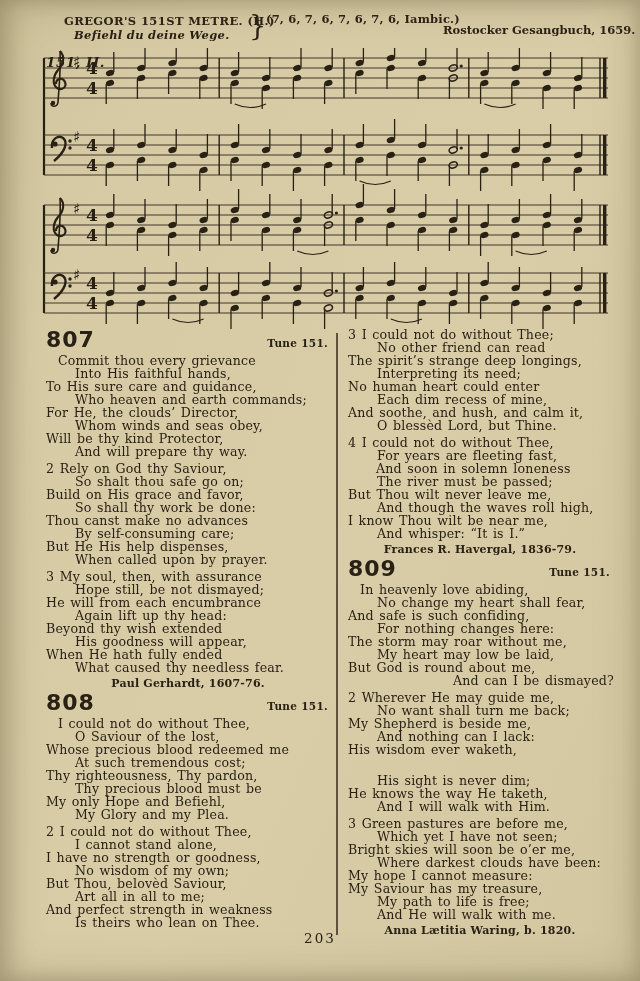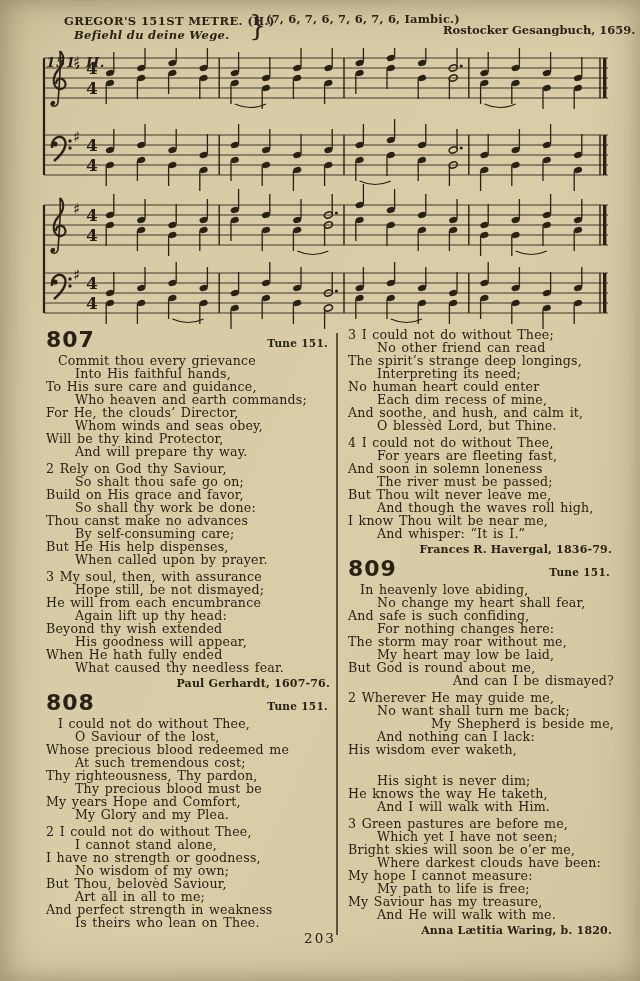--- a/index.html
+++ b/index.html
@@ -25,21 +25,21 @@
   .cols{position:absolute;top:328px;left:0;width:640px;}
   .col{position:absolute;top:0;}
   .col0{left:46px;width:286px;}
   .col1{left:348px;width:266px;}
   .divider{position:absolute;left:336px;top:333px;height:602px;width:1.5px;background:#4a3d2a;opacity:.85;}
   .hymn-head{display:flex;justify-content:space-between;align-items:flex-end;margin:1px 0 3px 0;}
   .num{font-family:"DejaVu Sans","Liberation Sans",sans-serif;font-weight:bold;font-size:22px;line-height:22px;letter-spacing:1px;}
   .tune{font-weight:bold;font-size:10.5px;padding:0 4px 2px 0;letter-spacing:.3px;}
   .verse{margin:0 0 4px 0;}
   .line{font-size:12.6px;line-height:13px;letter-spacing:.015em;word-spacing:.10em;white-space:nowrap;}
-  .author{text-align:right;font-size:11px;font-weight:bold;margin:-1px 2px 2px 0;letter-spacing:.2px;}
+  .author{text-align:center;font-size:11px;font-weight:bold;margin:-1px 2px 2px 0;letter-spacing:.2px;}
   
   .pageno{position:absolute;top:930px;left:0;width:640px;text-align:center;font-size:13.5px;letter-spacing:2px;}
 </style>
 </head>
 <body>
 
 <div class="hdr">
   <div class="hdr-title">GREGOR'S 151ST METRE. (H.)</div>
   <div class="hdr-sub">Befiehl du deine Wege.</div>
   <div class="hdr-brace">}</div>
@@ -575,21 +575,21 @@
         <div class="num">808</div>
         <div class="tune">Tune 151.</div>
       </div>
       <div class="verse">
         <div class="line" style="padding-left: 12px;">I could not do without Thee,</div>
         <div class="line" style="padding-left: 29px;">O Saviour of the lost,</div>
         <div class="line" style="padding-left: 0px;">Whose precious blood redeemed me</div>
         <div class="line" style="padding-left: 29px;">At such tremendous cost;</div>
         <div class="line" style="padding-left: 0px;">Thy righteousness, Thy pardon,</div>
         <div class="line" style="padding-left: 29px;">Thy precious blood must be</div>
-        <div class="line" style="padding-left: 0px;">My years Hope and Comfort,</div>
+        <div class="line" style="padding-left: 0px;">My only Hope and Befiehl,</div>
         <div class="line" style="padding-left: 29px;">My Glory and my Plea.</div>
       </div>
       <div class="verse">
         <div class="line" style="padding-left: 0px;">2 I could not do without Thee,</div>
         <div class="line" style="padding-left: 29px;">I cannot stand alone,</div>
         <div class="line" style="padding-left: 0px;">I have no strength or goodness,</div>
         <div class="line" style="padding-left: 29px;">No wisdom of my own;</div>
         <div class="line" style="padding-left: 0px;">But Thou, belovèd Saviour,</div>
         <div class="line" style="padding-left: 29px;">Art all in all to me;</div>
         <div class="line" style="padding-left: 0px;">And perfect strength in weakness</div>
@@ -603,21 +603,21 @@
         <div class="line" style="padding-left: 0px;">The spirit’s strange deep longings,</div>
         <div class="line" style="padding-left: 29px;">Interpreting its need;</div>
         <div class="line" style="padding-left: 0px;">No human heart could enter</div>
         <div class="line" style="padding-left: 29px;">Each dim recess of mine,</div>
         <div class="line" style="padding-left: 0px;">And soothe, and hush, and calm it,</div>
         <div class="line" style="padding-left: 29px;">O blessèd Lord, but Thine.</div>
       </div>
       <div class="verse">
         <div class="line" style="padding-left: 0px;">4 I could not do without Thee,</div>
         <div class="line" style="padding-left: 29px;">For years are fleeting fast,</div>
-        <div class="line" style="padding-left: 0px;">And soon in solemn loneness</div>
+        <div class="line" style="padding-left: 0px; margin-left: 28px;">And soon in solemn loneness</div>
         <div class="line" style="padding-left: 29px;">The river must be passed;</div>
         <div class="line" style="padding-left: 0px;">But Thou wilt never leave me,</div>
         <div class="line" style="padding-left: 29px;">And though the waves roll high,</div>
         <div class="line" style="padding-left: 0px;">I know Thou wilt be near me,</div>
         <div class="line" style="padding-left: 29px;">And whisper: “It is I.”</div>
       </div>
       <div class="author">Frances R. Havergal, 1836-79.</div>
       <div class="hymn-head">
         <div class="num">809</div>
         <div class="tune">Tune 151.</div>
@@ -628,35 +628,35 @@
         <div class="line" style="padding-left: 0px;">And safe is such confiding,</div>
         <div class="line" style="padding-left: 29px;">For nothing changes here:</div>
         <div class="line" style="padding-left: 0px;">The storm may roar without me,</div>
         <div class="line" style="padding-left: 29px;">My heart may low be laid,</div>
         <div class="line" style="padding-left: 0px;">But God is round about me,</div>
         <div class="line" style="padding-left: 29px; text-align: right;">And can I be dismayed?</div>
       </div>
       <div class="verse">
         <div class="line" style="padding-left: 0px;">2 Wherever He may guide me,</div>
         <div class="line" style="padding-left: 29px;">No want shall turn me back;</div>
-        <div class="line" style="padding-left: 0px; text-align: right;">My Shepherd is beside me,</div>
+        <div class="line" style="padding-left: 0px;">My Shepherd is beside me,</div>
         <div class="line" style="padding-left: 29px;">And nothing can I lack:</div>
         <div class="line" style="padding-left: 0px;">His wisdom ever waketh,</div>
         <div class="line" style="padding-left: 29px; margin-top: 18px;">His sight is never dim;</div>
         <div class="line" style="padding-left: 0px;">He knows the way He taketh,</div>
         <div class="line" style="padding-left: 29px;">And I will walk with Him.</div>
       </div>
       <div class="verse">
         <div class="line" style="padding-left: 0px;">3 Green pastures are before me,</div>
         <div class="line" style="padding-left: 29px;">Which yet I have not seen;</div>
         <div class="line" style="padding-left: 0px;">Bright skies will soon be o’er me,</div>
         <div class="line" style="padding-left: 29px;">Where darkest clouds have been:</div>
         <div class="line" style="padding-left: 0px;">My hope I cannot measure:</div>
+        <div class="line" style="padding-left: 0px;">My Saviour has my treasure,</div>
         <div class="line" style="padding-left: 29px;">My path to life is free;</div>
-        <div class="line" style="padding-left: 0px;">My Saviour has my treasure,</div>
         <div class="line" style="padding-left: 29px;">And He will walk with me.</div>
       </div>
       <div class="author">Anna Lætitia Waring, b. 1820.</div>
     </div>
 </div>
 
 <div class="pageno">203</div>
 <div class="vignette"></div>
 
 </body></html>

